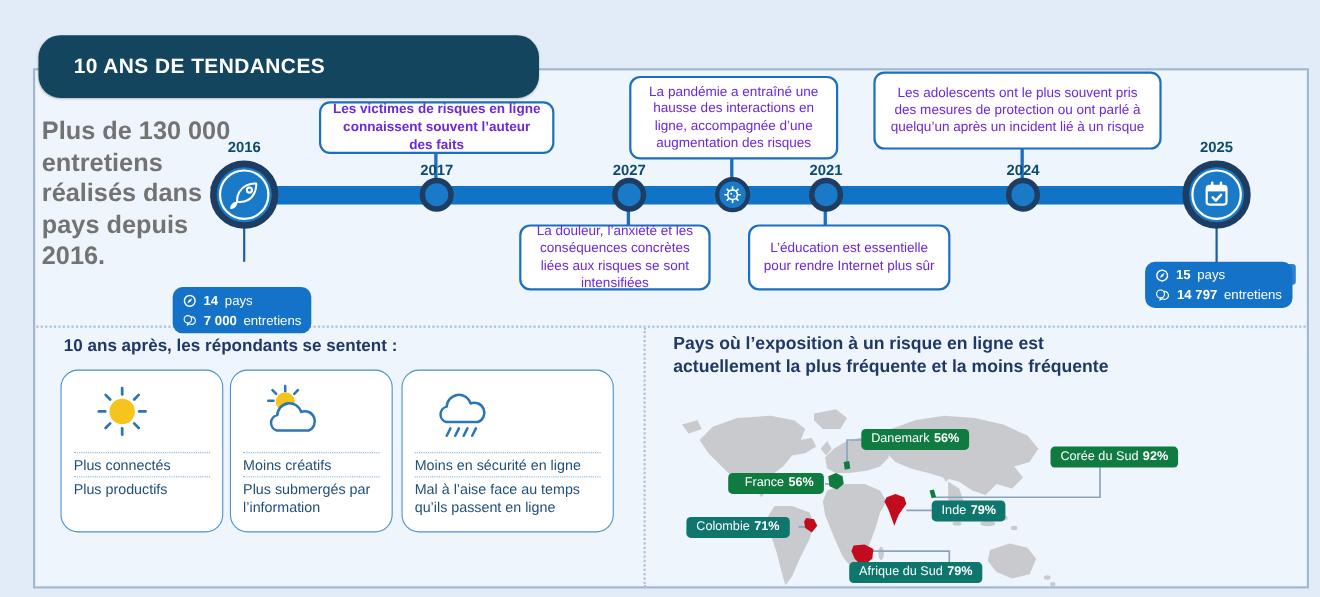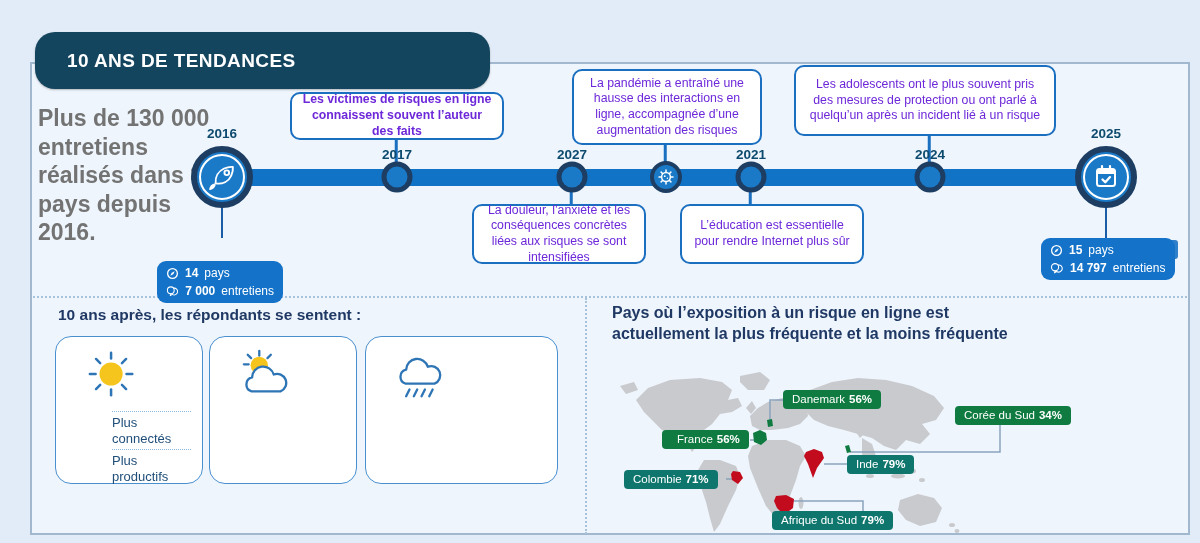--- a/index.html
+++ b/index.html
@@ -66,21 +66,21 @@
   .div-v { position:absolute; left:585px; top:298px; height:236px; border-left:2px dotted #a8c2d9; }
 
   
   .feel-title { position:absolute; left:58px; top:306px; font-size:15.5px; font-weight:bold; color:#1f3864; }
   .card {
     position:absolute; top:336px; height:148px; background:#fff;
     border:1.6px solid #4a90d0; border-radius:16px;
   }
   .card .icon-wrap { margin:10px 0 0 26px; }
   .card .lines { position:absolute; left:11px; right:11px; top:74px; font-size:13px; color:#1f4e79; }
-  .card .lines .line { border-top:1px dotted #8fbadf; padding:3px 0 2px; line-height:1.22;margin-left:45px; }
+  .card .lines .line { border-top:1px dotted #8fbadf; padding:3px 0 2px; line-height:1.22; }
 
   
   .map-title { position:absolute; left:612px; top:303px; width:580px;
     font-size:16px; font-weight:bold; color:#1f3864; line-height:1.3; white-space:pre-line; }
   .map-svg { position:absolute; left:600px; top:368px; z-index:1; }
   .pill { position:absolute; display:inline-flex; gap:4px;
     border-radius:4px; padding:3px 9px; font-size:11.5px; color:#fff; z-index:2;
     white-space:nowrap; line-height:1.1; }
   .pill b { font-weight:bold; }
   .pill-low { background:#0f7b40; }
@@ -249,33 +249,41 @@
       <g stroke="#2e75b6" stroke-width="2.4" stroke-linecap="round">
         <line x1="24" y1="9" x2="24" y2="4"></line>
           <line x1="15.5" y1="11.5" x2="12" y2="8"></line>
         <line x1="13" y1="18" x2="8" y2="18"></line>
           <line x1="32.5" y1="11.5" x2="36" y2="8"></line>
       </g>
       <circle cx="24" cy="19" r="9" fill="#f6c51d"></circle>
       <path d="M16 46 a7.5 7.5 0 0 1 .5 -14.5 a11.5 11.5 0 0 1 22.5 -3 a8.8 8.8 0 0 1 7 17.5 z" fill="#fff" stroke="#2e75b6" stroke-width="2.4" stroke-linejoin="round"></path>
     </svg>
   </div>
+  <div class="lines">
+    <div class="line">Moins créatifs</div>
+    <div class="line">Plus submergés par l’information</div>
+  </div>
 </div>
 
 <div class="card" style="left:365px; width:193px;">
   <div class="icon-wrap">
     <svg width="62" height="54" viewBox="0 0 64 56">
       <path d="M14 38 a7.5 7.5 0 0 1 .5 -14.5 a11.5 11.5 0 0 1 22.5 -3 a8.8 8.8 0 0 1 7 17.5 z" fill="#fff" stroke="#2e75b6" stroke-width="2.4" stroke-linejoin="round"></path>
       <g stroke="#2e75b6" stroke-width="2.4" stroke-linecap="round">
         <line x1="18" y1="44" x2="14.5" y2="51"></line>
           <line x1="26" y1="44" x2="22.5" y2="51"></line>
         <line x1="34" y1="44" x2="30.5" y2="51"></line>
           <line x1="42" y1="44" x2="38.5" y2="51"></line>
       </g>
     </svg>
+  </div>
+  <div class="lines">
+    <div class="line">Moins en sécurité en ligne</div>
+    <div class="line">Mal à l’aise face au temps qu’ils passent en ligne</div>
   </div>
 </div>
 
 <div class="map-title">Pays où l’exposition à un risque en ligne est
 actuellement la plus fréquente et la moins fréquente</div>
 
 <svg class="map-svg" width="590" height="170" viewBox="0 0 590 170">
   <g fill="#c8cace">
     <path d="M36,32 L48,20 L70,12 L100,10 L122,14 L132,22 L128,32 L138,30 L142,38 L132,44 L120,46 L112,56 L104,62 L100,74 L92,84 L86,74 L76,68 L62,62 L52,52 L44,44 Z"></path>
     <path d="M20,18 L34,14 L38,22 L26,26 Z"></path>
@@ -314,21 +322,21 @@
     <polygon points="176,128 186,127 194,131 193,140 184,147 177,140 174,133" fill="#c30b1e"></polygon>
   </g>
 </svg>
 
 <div class="pill pill-low" style="left:783px; top:390px;">
   <span>Danemark</span>
   <b>56%</b>
 </div>
 <div class="pill pill-low" style="left:955px; top:406px;">
   <span>Corée du Sud</span>
-  <b>34%</b>
+  <b>92%</b>
 </div>
 <div class="pill pill-low" style="left:662px; top:430px;padding-left:15px;">
   <span>France</span>
   <b>56%</b>
 </div>
 <div class="pill pill-high" style="left:847px; top:455px;">
   <span>Inde</span>
   <b>79%</b>
 </div>
 <div class="pill pill-high" style="left:624px; top:470px;">

